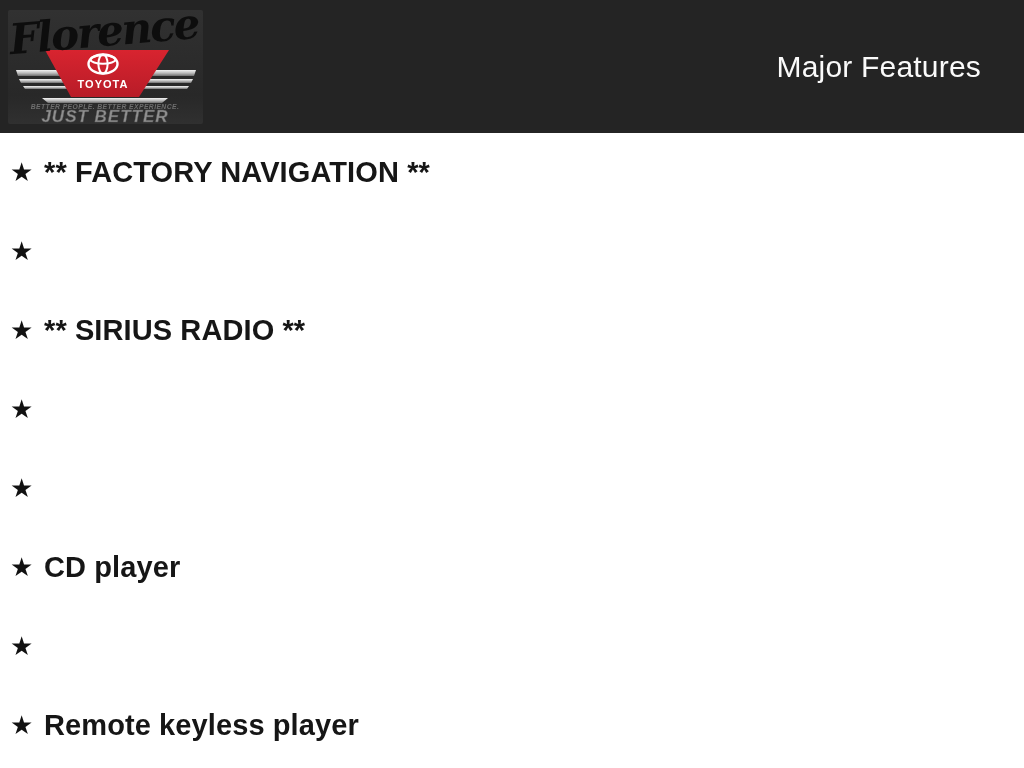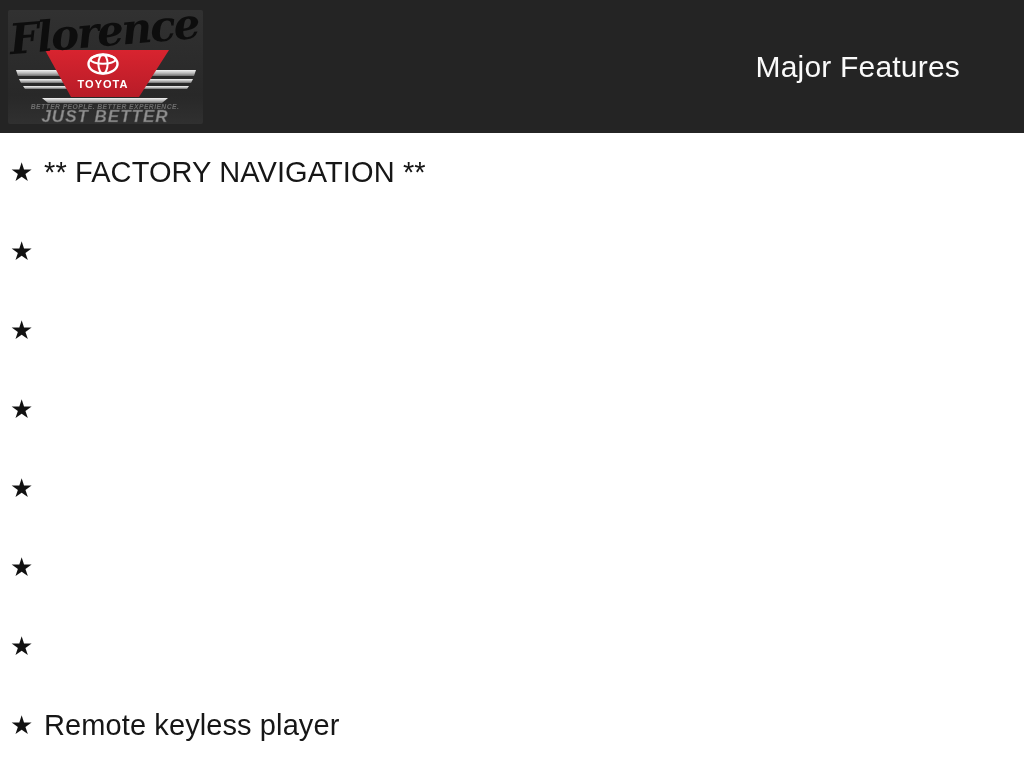--- a/index.html
+++ b/index.html
@@ -25,21 +25,21 @@
   }
   .logo-wrap{
     margin-left:8px;
     width:195px;height:114px;
     flex:0 0 auto;
   }
   .logo-wrap svg{display:block;width:195px;height:114px;}
   .page-title{
     color:var(--title-color);
     font-size:30px;font-weight:400;
-    padding-right:64px;
+    padding-right:43px;
     letter-spacing:0.2px;
     white-space:nowrap;
   }
 
   
   .features{
     list-style:none;
     padding-left:10px;
   }
   .feature-item{
@@ -51,21 +51,21 @@
   }
   .star{
     font-family:"DejaVu Sans",sans-serif;
     font-size:26px;
     width:34px;
     flex:0 0 auto;
     color:#111;
     line-height:1;
     transform:translateY(-1px);
   }
-  .feature-label{letter-spacing:0.1px;}
+  .feature-label{letter-spacing:0.1px;font-weight:bold;}
 
   
   .script-name{
     font-family:"DejaVu Serif","Liberation Serif",serif;
     font-style:italic;font-weight:bold;
   }
   .logo-sans{
     font-family:"Liberation Sans","DejaVu Sans",sans-serif;
   }
 </style>
@@ -128,29 +128,31 @@
   <ul class="features">
     <li class="feature-item">
       <span class="star">★</span>
       <span class="feature-label">** FACTORY NAVIGATION **</span>
     </li>
     <li class="feature-item">
       <span class="star">★</span>
     </li>
     <li class="feature-item">
       <span class="star">★</span>
+      <span class="feature-label">** SIRIUS RADIO **</span>
     </li>
     <li class="feature-item">
       <span class="star">★</span>
     </li>
     <li class="feature-item">
       <span class="star">★</span>
     </li>
     <li class="feature-item">
       <span class="star">★</span>
+      <span class="feature-label">CD player</span>
     </li>
     <li class="feature-item">
       <span class="star">★</span>
     </li>
     <li class="feature-item">
       <span class="star">★</span>
       <span class="feature-label">Remote keyless player</span>
     </li>
   </ul>
 

